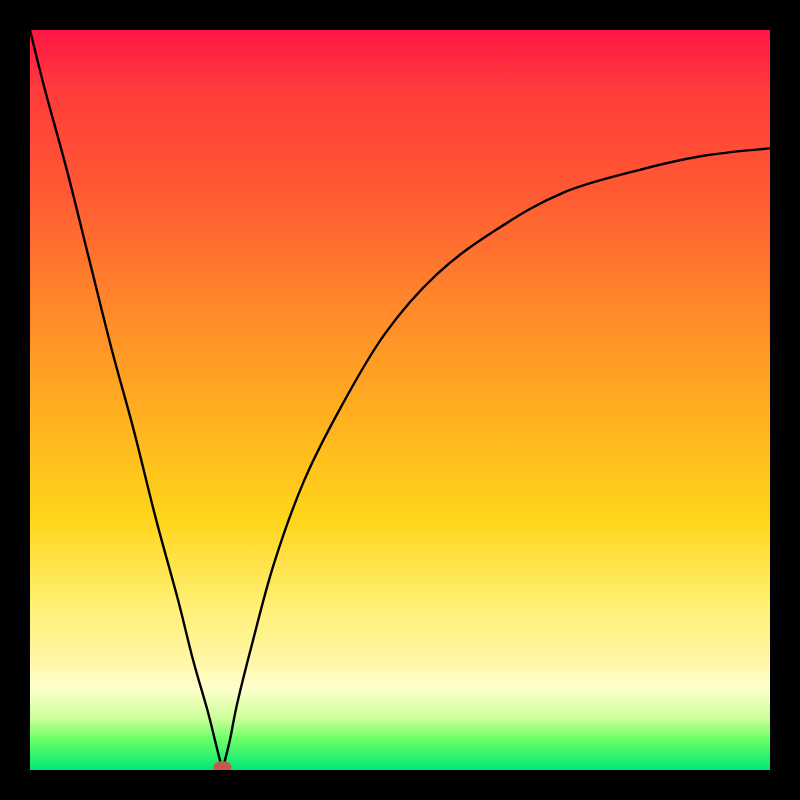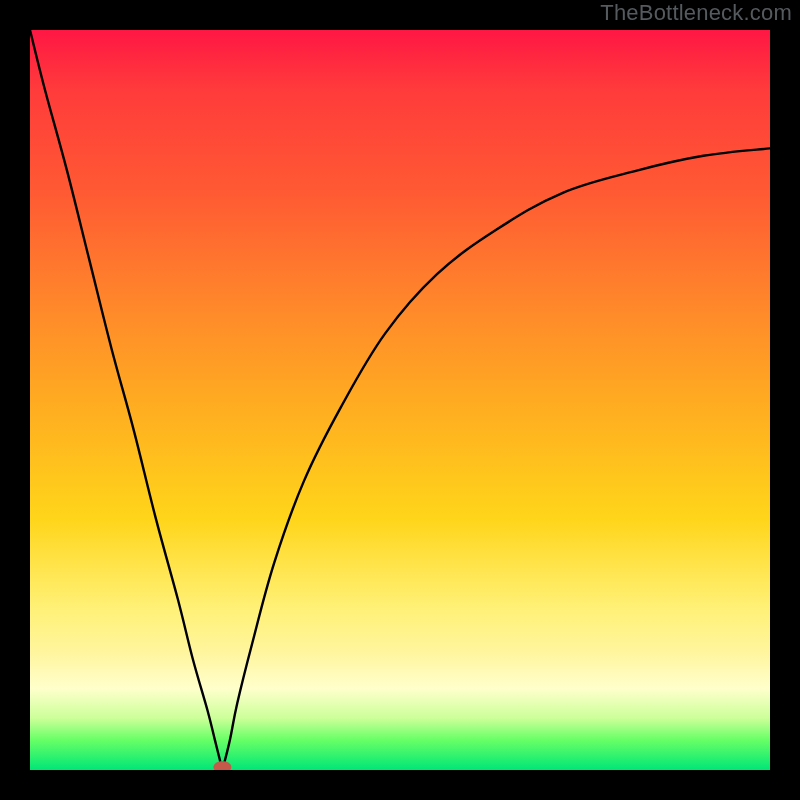--- a/index.html
+++ b/index.html
@@ -68,14 +68,13 @@
 
 <div class="frame">
   <div class="plot">
     <div class="curve-wrap">
       <svg id="curve-svg" width="740" height="740" viewBox="0 0 740 740" preserveAspectRatio="none">
           <path d="M 0 0 C 2.664 10.655999999999993, 8.14 33.891999999999975, 14.8 59.19999999999997 C 21.46 84.50799999999995, 29.008 109.96399999999996, 37 140.59999999999997 C 44.992000000000004 171.236, 51.208 197.43200000000002, 59.2 229.40000000000003 C 67.19200000000001 261.36800000000005, 73.408 287.5640000000001, 81.4 318.20000000000005 C 89.39200000000001 348.836, 95.608 368.96400000000006, 103.60000000000001 399.6 C 111.59200000000001 430.236, 117.808 457.7639999999999, 125.80000000000001 488.3999999999999 C 133.792 519.036, 141.34 544.4920000000001, 148 569.8000000000001 C 154.66 595.1080000000001, 157.472 609.02, 162.8 629 C 168.12800000000001 648.98, 173.60399999999998 666.148, 177.6 680.8000000000001 C 181.596 695.4520000000001, 182.33599999999998 699.744, 185 710.4 C 187.66400000000002 721.0559999999999, 191.068 734.672, 192.4 740 L 192.4 740 C 193.732 734.672, 197.136 722.388, 199.8 710.4 C 202.46400000000003 698.4119999999999, 203.204 690.716, 207.20000000000002 673.4 C 211.19600000000003 656.084, 215.34 639.5079999999999, 222 614.1999999999999 C 228.66 588.8919999999999, 234.876 562.1039999999999, 244.20000000000002 532.8 C 253.52400000000003 503.496, 261.812 479.37199999999996, 273.8 451.4 C 285.788 423.428, 296.148 404.04, 310.8 377.40000000000003 C 325.452 350.76000000000005, 337.88399999999996 327.37600000000003, 355.2 303.40000000000003 C 372.516 279.42400000000004, 387.02000000000004 262.84799999999996, 407.00000000000006 244.19999999999996 C 426.9800000000001 225.55199999999996, 443.556 214.452, 466.2 199.8 C 488.844 185.14800000000002, 507.49199999999996 173.456, 532.8 162.79999999999998 C 558.108 152.14399999999998, 581.492 147.25999999999996, 606.8 140.59999999999997 C 632.108 133.93999999999997, 649.424 129.79600000000002, 673.4 125.80000000000003 C 697.376 121.80400000000003, 728.012 119.73200000000003, 740 118.40000000000002" fill="none" stroke="#000000" stroke-width="2.4" stroke-linecap="round" stroke-linejoin="round"></path>
           <ellipse cx="192.4" cy="737" rx="9" ry="6" fill="#c55a4a"></ellipse>
         </svg>
     </div>
   </div>
-  <div class="watermark">TheBottleneck.com</div>
 </div>
 
 </body></html>

